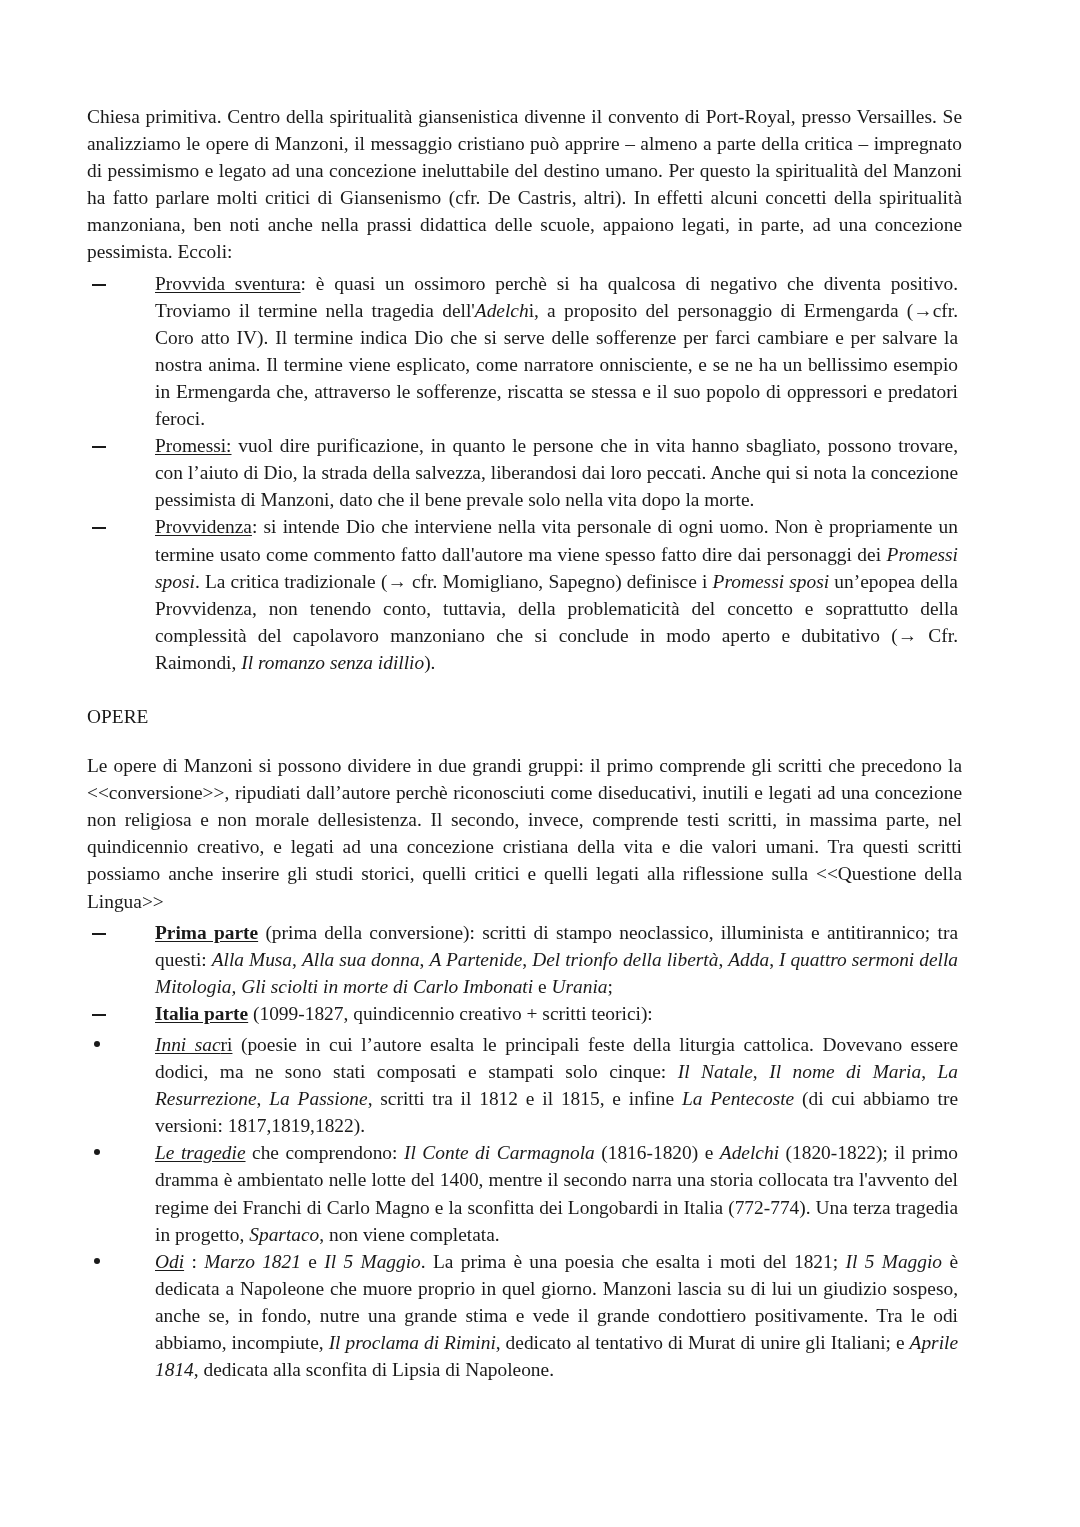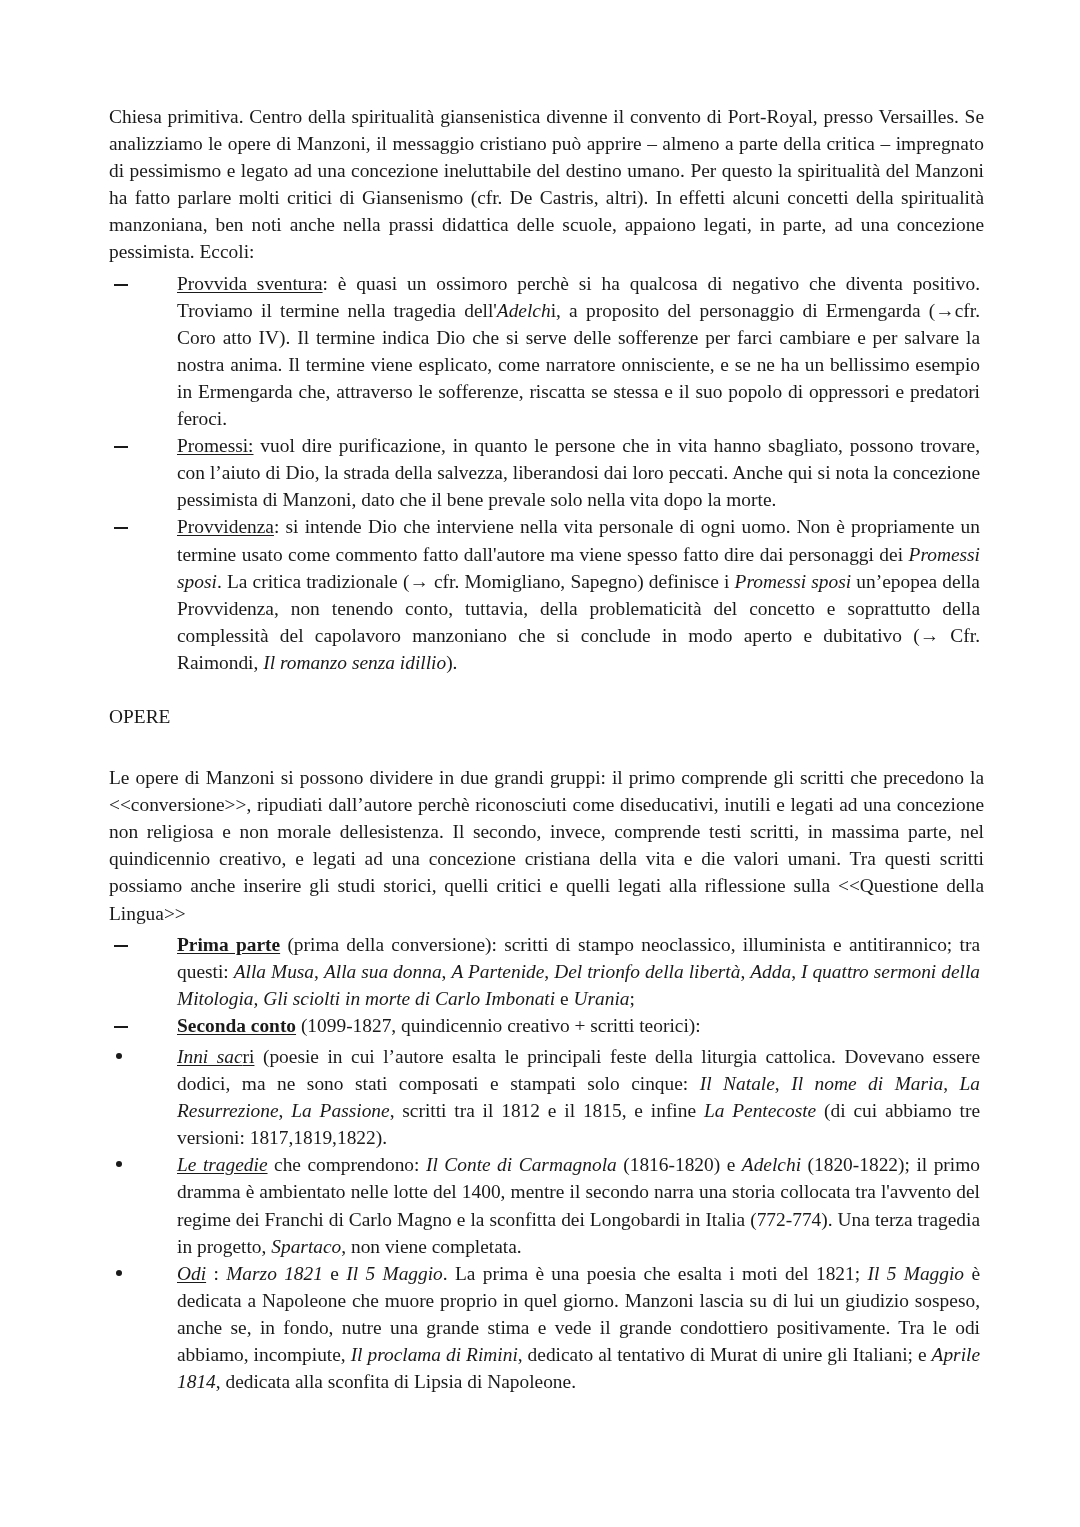--- a/index.html
+++ b/index.html
@@ -1,23 +1,23 @@
 <!DOCTYPE html>
 <html><head>
   <meta charset="utf-8">
   <style>
     html, body { margin: 0; padding: 0; background: #ffffff; }
     body {
       width: 1080px; height: 1527px; overflow: hidden; position: relative;
       font-family: "Liberation Serif", "DejaVu Serif", serif;
       color: #1a1a1a; font-size: 19.4px; line-height: 27.1px;
     }
-    .page { position: absolute; left: 109px; top: 103px; width: 875px; }
+    .page { position: absolute; left: 87px; top: 103px; width: 875px; }
     p { margin: 0; text-align: justify; text-align-last: left; }
-    .heading { margin-top: 27px; margin-bottom: 34px; }
+    .heading { margin-top: 27px; margin-bottom: 22px; }
     ul.dash { list-style: none; margin: 4px; padding: 0; }
     ul.dash > li { position: relative; padding-left: 64px; text-align: justify; }
     .marker { position: absolute; left: 0; top: 0; width: 20px; text-align: left; }
     .dash-mark::before { content: ""; display: block; position: absolute; left: 1px; top: 14px; width: 14px; height: 2px; background: #1a1a1a; }
     .dot-mark::before { content: ""; display: block; position: absolute; left: 3px; top: 10px; width: 6px; height: 6px; border-radius: 50%; background: #1a1a1a; }
     .u { text-decoration: underline; text-underline-offset: 2px; }
     .b { font-weight: bold; }
     .i { font-style: italic; }
   </style>
 </head>
@@ -46,21 +46,21 @@
 
   <p>Le opere di Manzoni si possono dividere in due grandi gruppi: il primo comprende gli scritti che precedono la &lt;&lt;conversione&gt;&gt;, ripudiati dall’autore perchè riconosciuti come diseducativi, inutili e legati ad una concezione non religiosa e non morale dellesistenza. Il secondo, invece, comprende testi scritti, in massima parte, nel quindicennio creativo, e legati ad una concezione cristiana della vita e die valori umani. Tra questi scritti possiamo anche inserire gli studi storici, quelli critici e quelli legati alla riflessione sulla &lt;&lt;Questione della Lingua&gt;&gt;</p>
 
   <ul class="dash">
     <li>
       <span class="marker dash-mark"></span>
       <span class="u b">Prima parte</span><span> (prima della conversione): scritti di stampo neoclassico, illuminista e antitirannico; tra questi: </span><span class="i">Alla Musa</span><span>, </span><span class="i">Alla sua donna</span><span>, </span><span class="i">A Partenide</span><span>, </span><span class="i">Del trionfo della libertà</span><span>, </span><span class="i">Adda</span><span>, </span><span class="i">I quattro sermoni della Mitologia, Gli sciolti in morte di Carlo Imbonati</span><span> e </span><span class="i">Urania</span><span>;</span>
     </li>
     <li>
       <span class="marker dash-mark"></span>
-      <span class="u b">Seconda conto</span><span> (1099-1827, quindicennio creativo + scritti teorici):</span>
+      <span class="u b">Italia parte</span><span> (1099-1827, quindicennio creativo + scritti teorici):</span>
     </li>
   </ul>
 
   <ul class="dash">
     <li>
       <span class="marker dot-mark"></span>
       <span class="u"><span class="i">Inni sac</span><span>ri</span></span><span> (poesie in cui l’autore esalta le principali feste della liturgia cattolica. Dovevano essere dodici, ma ne sono stati composati e stampati solo cinque: </span><span class="i">Il Natale</span><span>, </span><span class="i">Il nome di Maria</span><span>, </span><span class="i">La Resurrezione</span><span>, </span><span class="i">La Passione</span><span>, scritti tra il 1812 e il 1815, e infine </span><span class="i">La Pentecoste</span><span> (di cui abbiamo tre versioni: 1817,1819,1822).</span>
     </li>
     <li>
       <span class="marker dot-mark"></span>

